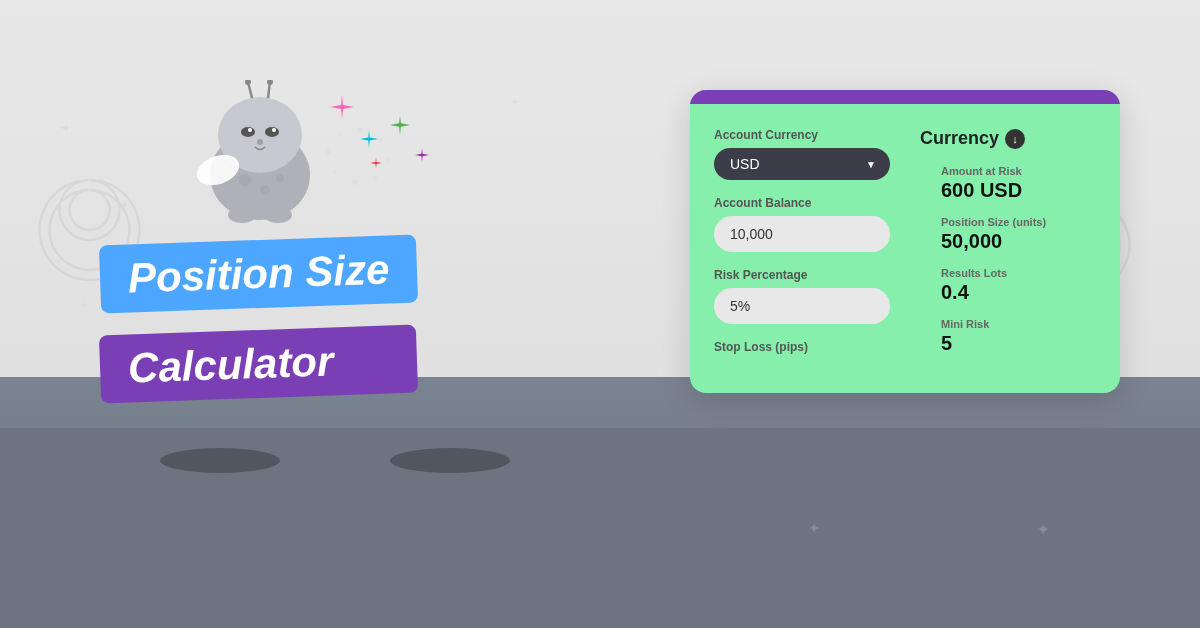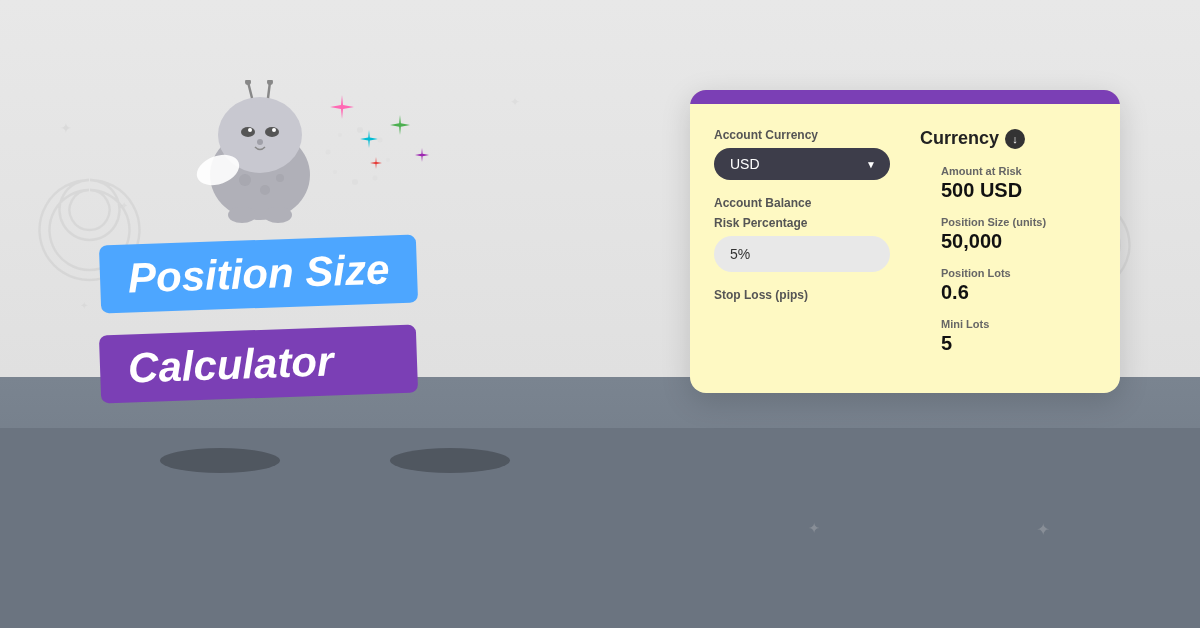--- a/index.html
+++ b/index.html
@@ -71,21 +71,21 @@
       font-style: italic;
       margin-top: 10px;
     }
 
     
     .card {
       position: absolute;
       right: 80px;
       top: 90px;
       width: 430px;
-      background: #fef9c3;
+      background: #86efac;
       border-radius: 16px;
       box-shadow: 0 8px 30px rgba(0,0,0,0.15);
       overflow: hidden;
       z-index: 10;
     }
 
     .card-header {
       background: #7b3fb5;
       height: 14px;
     }
@@ -332,49 +332,50 @@
         <select>
           <option>USD</option>
           <option>EUR</option>
           <option>GBP</option>
           <option>JPY</option>
           <option>AUD</option>
         </select>
       </div>
 
       <div class="field-label">Account Balance</div>
+      <input type="text" class="field-input" value="10,000" style="">
 
       <div class="field-label">Risk Percentage</div>
       <input type="text" class="field-input" value="5%" style="">
 
       <div class="field-label">Stop Loss (pips)</div>
     </div>
 
     <div class="card-right">
 
       <div class="results-title">
         <span>Currency</span>
         <span class="results-icon">↓</span>
       </div>
 
       <div class="result-item">
         <div class="result-label">Amount at Risk</div>
-        <div class="result-value">500 USD</div>
+        <div class="result-value">600 USD</div>
       </div>
 
       <div class="result-item">
         <div class="result-label">Position Size (units)</div>
         <div class="result-value">50,000</div>
       </div>
 
       <div class="result-item">
-        <div class="result-label">Position Lots</div>
-        <div class="result-value">0.6</div>
+        <div class="result-label">Results Lots</div>
+        <div class="result-value">0.4</div>
       </div>
 
       <div class="result-item">
-        <div class="result-label">Mini Lots</div>
+        <div class="result-label">Mini Risk</div>
         <div class="result-value">5</div>
       </div>
 
     </div>
   </div>
 </div>
 
 </body></html>

